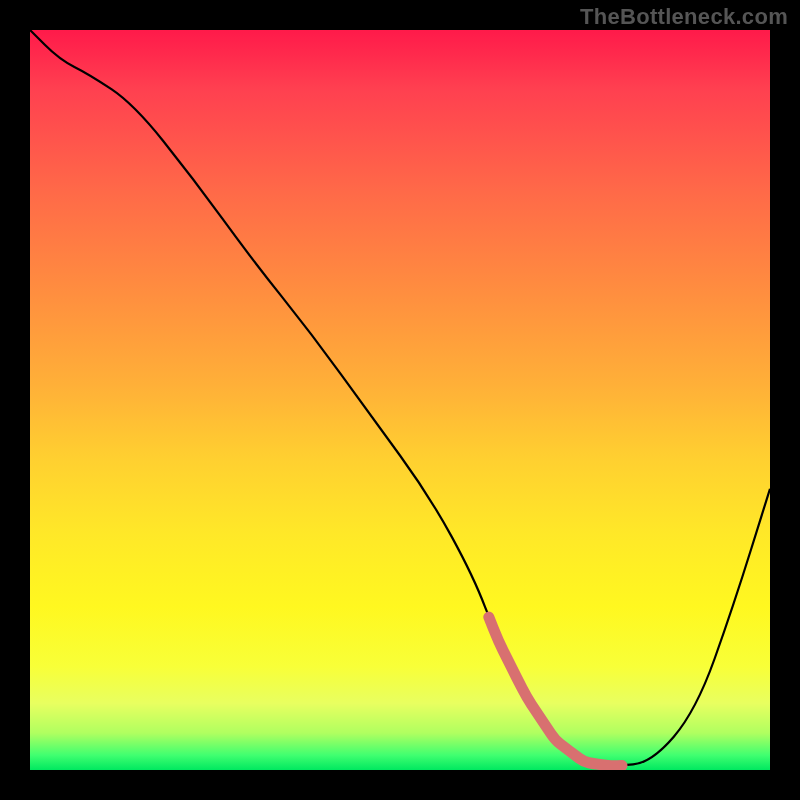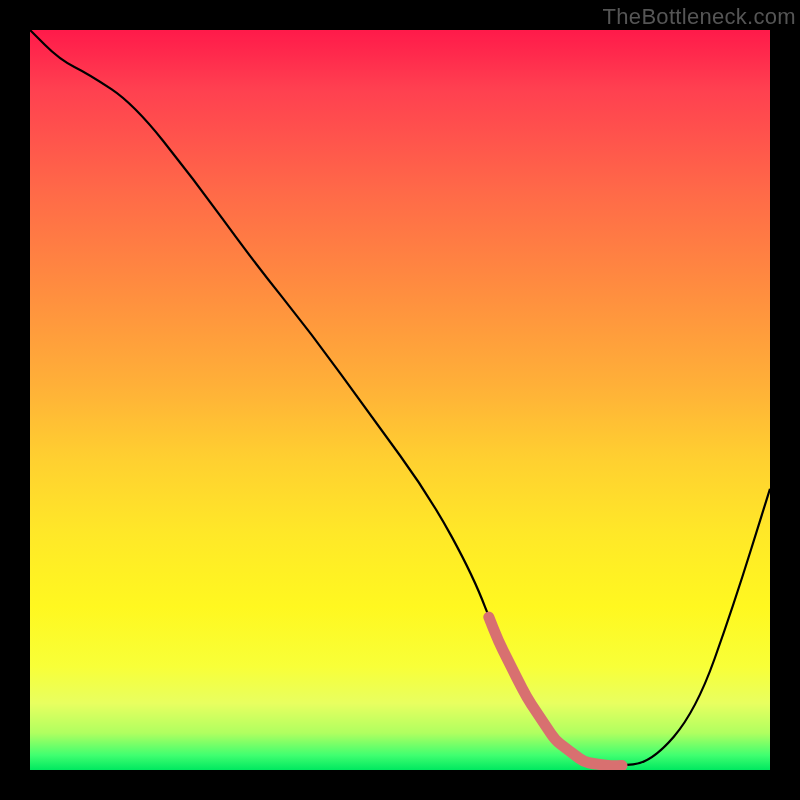--- a/index.html
+++ b/index.html
@@ -7,24 +7,24 @@
     width: 800px;
     height: 800px;
     background: #000;
     position: relative;
     font-family: Arial, sans-serif;
     overflow: hidden;
   }
   .watermark {
     position: absolute;
     top: 4px;
-    right: 4px;
+    right: 12px;
     color: #555;
     font-size: 22px;
-    font-weight: 400;
+    font-weight: 700;
     letter-spacing: 0.3px;
     z-index: 10;
   }
   .plot-area {
     position: absolute;
     left: 30px;
     top: 30px;
     width: 740px;
     height: 740px;
     background: linear-gradient(to bottom,

